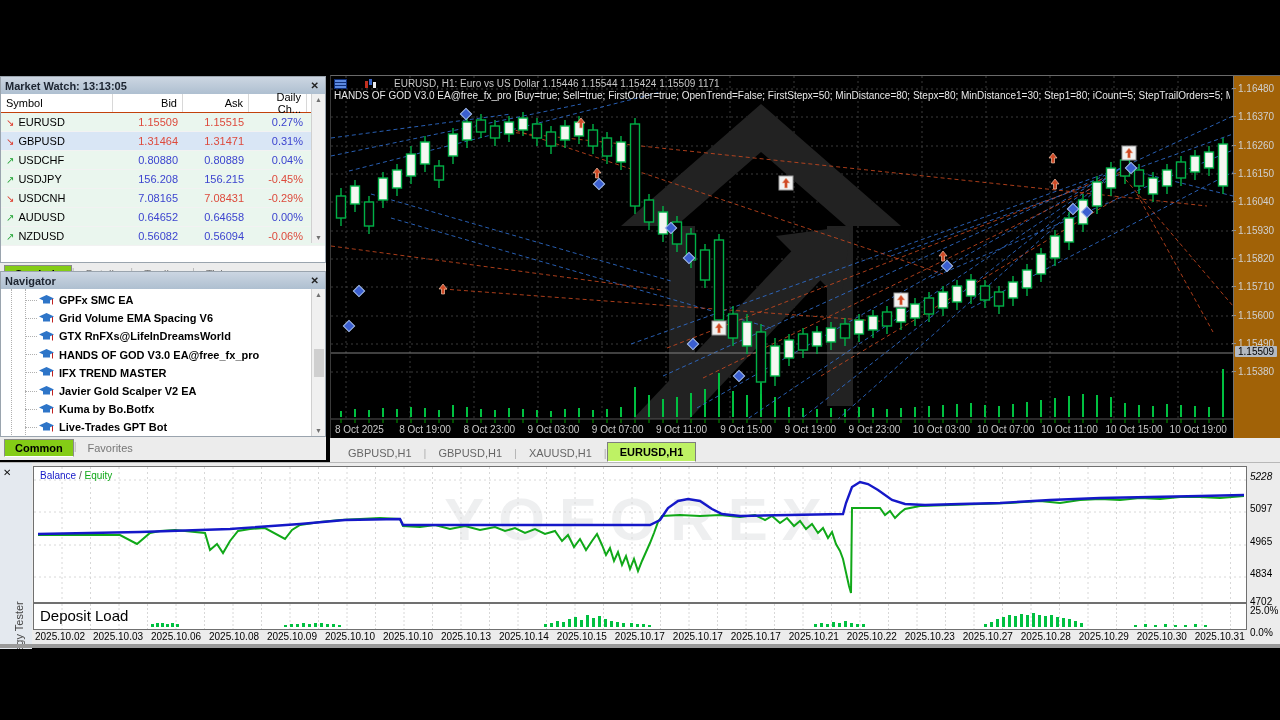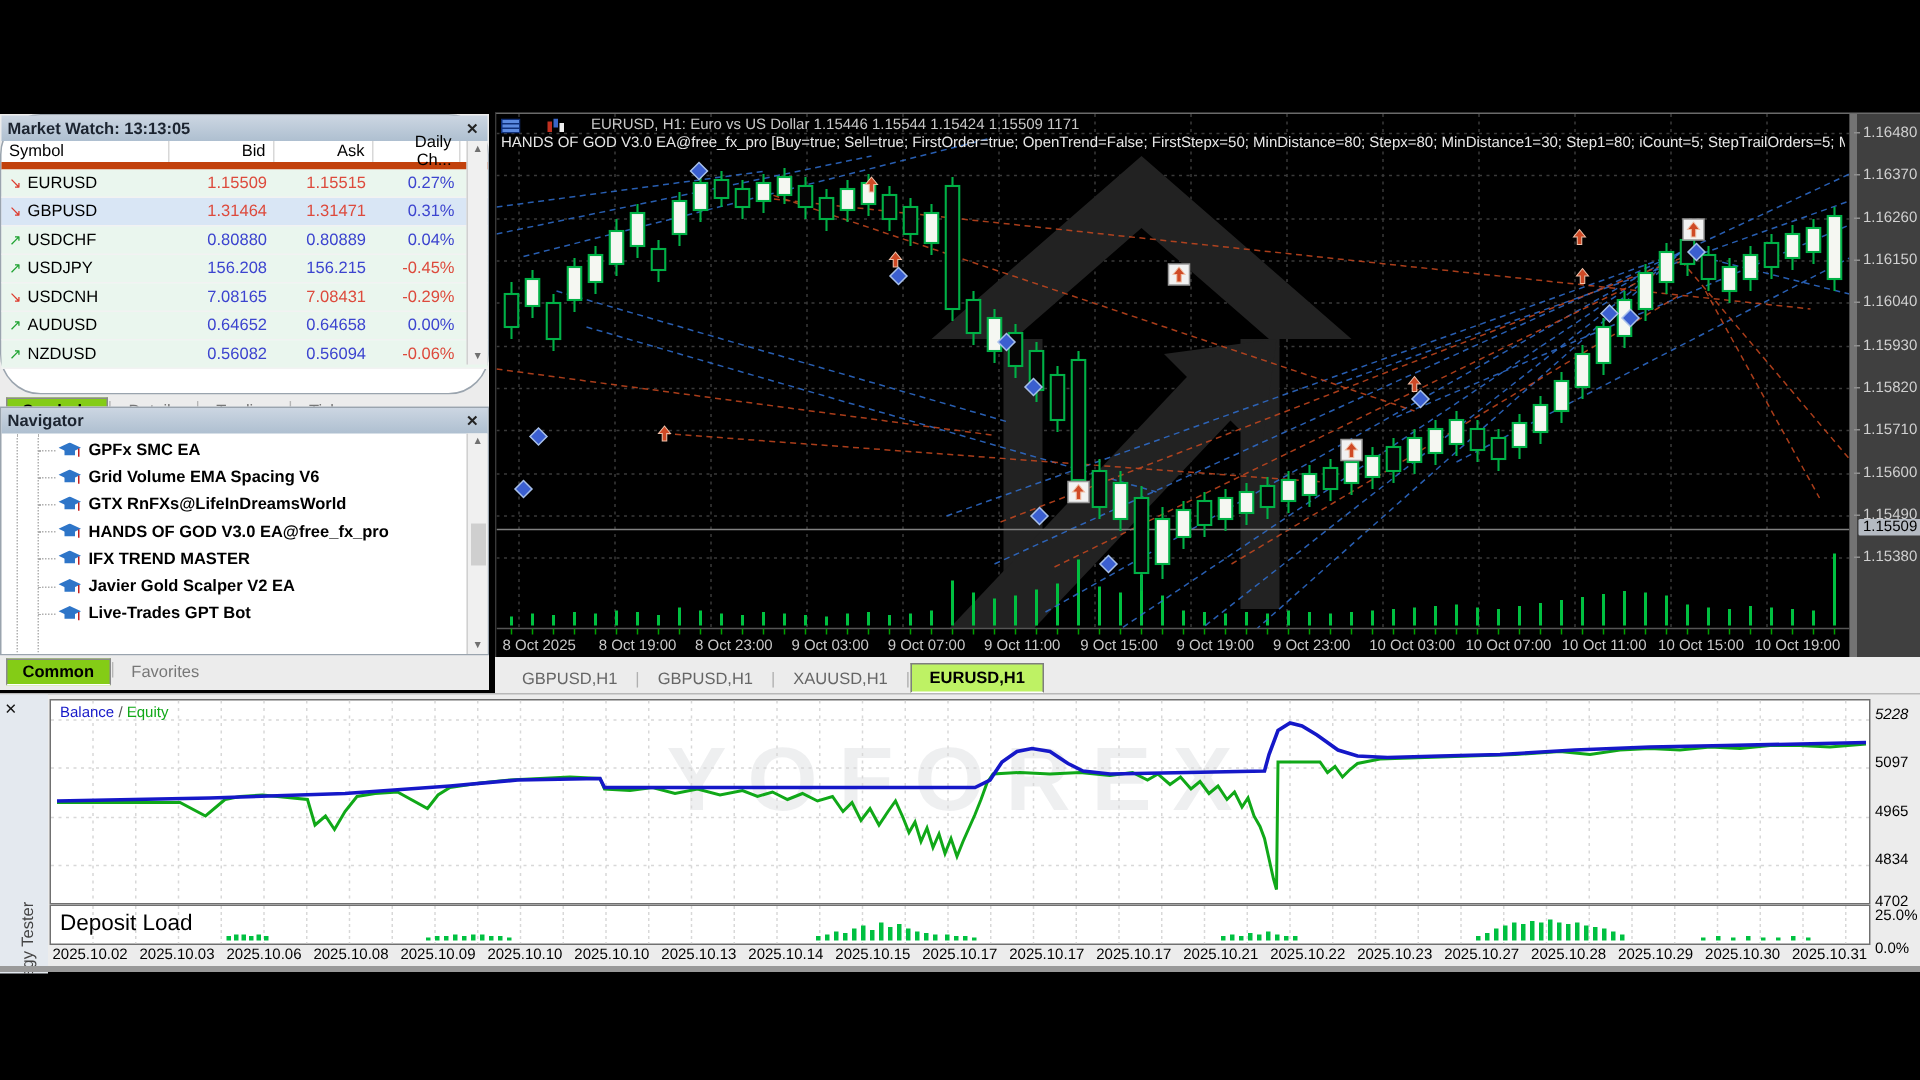--- a/index.html
+++ b/index.html
@@ -7,22 +7,22 @@
   .screen{position:relative;width:1280px;height:720px;background:#000;overflow:hidden;
           font-family:"Liberation Sans",sans-serif;font-size:11px;color:#000;}
   
   .left-col{position:absolute;left:0;top:76px;width:326px;height:384px;background:#ececec;}
   .panel{position:absolute;left:0;width:326px;background:#fff;border:1px solid #9aa4ae;}
   .panel-title{height:17px;background:linear-gradient(#ccd6e2,#aebfd0);display:flex;align-items:center;
                padding:0 4px;font-weight:bold;color:#1c2430;font-size:11px;}
   .panel-title .ttl{flex:1;}
   .x-btn{color:#222;font-size:10px;cursor:default;padding:0 2px;}
   
-  .mw{top:0;height:187px;border-radius:27px;}
-  .mw-head{display:flex;height:19px;border-bottom:5px solid #c2410c;align-items:center;color:#000;}
+  .mw{top:0;height:187px;}
+  .mw-head{display:flex;height:19px;border-bottom:1px solid #c2410c;align-items:center;color:#000;}
   .mw-head div{padding:0 5px;border-right:1px solid #d8d8d8;height:100%;display:flex;align-items:center;}
   .mw-rows{position:relative;}
   .mw-row{display:flex;height:19px;align-items:center;border-bottom:1px solid #f2f2f2;}
   .c-sym{width:112px;padding:0 5px;display:flex;align-items:center;gap:4px;}
   .c-bid{width:70px;text-align:right;padding:0 5px;}
   .c-ask{width:66px;text-align:right;padding:0 5px;}
   .c-chg{width:58px;text-align:right;padding:0 4px;}
   .mw-scroll{position:absolute;right:0;top:17px;width:14px;bottom:19px;background:#f0f0f0;
              border-left:1px solid #d0d0d0;display:flex;flex-direction:column;justify-content:space-between;
              align-items:center;color:#707070;font-size:7px;padding:2px 0;}
@@ -40,21 +40,21 @@
   .nav-scroll{position:absolute;right:0;top:17px;width:14px;bottom:0;background:#f0f0f0;border-left:1px solid #d0d0d0;
               color:#707070;font-size:7px;display:flex;flex-direction:column;align-items:center;justify-content:space-between;padding:2px 0;}
   .nav-thumb{width:10px;height:28px;background:#cfcfcf;}
   
   .chart-win{position:absolute;left:330px;top:75px;width:950px;height:363px;background:#000;
              border-top:1px solid #6a6a6a;border-left:1px solid #3a3a3a;}
   .chart-plot{position:absolute;left:0;top:0;width:902px;height:363px;}
   .chart-titles{position:absolute;left:3px;top:2px;width:899px;color:#c8c8c8;font-size:10px;line-height:12px;pointer-events:none;}
   .t-line1{display:flex;gap:17px;align-items:center;white-space:nowrap;}
   .t-line2{color:#e8e8e8;white-space:nowrap;overflow:hidden;width:896px;}
-  .price-scale{position:absolute;left:902px;top:0;width:48px;height:363px;background:#404040;border-left:5px solid #737373;}
+  .price-scale{position:absolute;left:902px;top:0;width:48px;height:363px;background:#a16207;border-left:1px solid #737373;}
   .ps-label{position:absolute;left:4px;color:#d0d0d0;font-size:10px;}
   .ps-label:before{content:"";position:absolute;left:-6px;top:5px;width:4px;border-top:1px solid #909090;}
   .ps-cur{position:absolute;left:1px;background:#b4bac2;color:#000;font-size:10px;padding:0 3px;border-radius:1px;}
   
   .chart-tabbar{position:absolute;left:330px;top:438px;width:950px;height:24px;background:#ececec;
                 display:flex;align-items:flex-end;padding-left:6px;color:#666;}
   .ctab{padding:3px 12px;}
   .ctab.active{background:#bef264;border:1px solid #7e7e7e;border-bottom:1px solid #fff;color:#000;font-weight:bold;}
   .ctab-sep{color:#b0b0b0;padding-bottom:3px;}
   
@@ -227,20 +227,29 @@
             <span>IFX TREND MASTER</span>
           </div>
           <div class="nav-item">
             <span class="stub"></span>
             <svg width="15" height="11">
               <polygon points="7.5,0 15,3.5 7.5,7 0,3.5" fill="#2e75c8"></polygon>
               <rect x="4" y="5" width="7" height="3.5" fill="#2e75c8"></rect>
               <line x1="13.5" y1="4" x2="13.5" y2="9.5" stroke="#c02020" stroke-width="1"></line>
             </svg>
             <span>Javier Gold Scalper V2 EA</span>
+          </div>
+          <div class="nav-item">
+            <span class="stub"></span>
+            <svg width="15" height="11">
+              <polygon points="7.5,0 15,3.5 7.5,7 0,3.5" fill="#2e75c8"></polygon>
+              <rect x="4" y="5" width="7" height="3.5" fill="#2e75c8"></rect>
+              <line x1="13.5" y1="4" x2="13.5" y2="9.5" stroke="#c02020" stroke-width="1"></line>
+            </svg>
+            <span>Kuma by Bo.Botfx</span>
           </div>
           <div class="nav-item">
             <span class="stub"></span>
             <svg width="15" height="11">
               <polygon points="7.5,0 15,3.5 7.5,7 0,3.5" fill="#2e75c8"></polygon>
               <rect x="4" y="5" width="7" height="3.5" fill="#2e75c8"></rect>
               <line x1="13.5" y1="4" x2="13.5" y2="9.5" stroke="#c02020" stroke-width="1"></line>
             </svg>
             <span>Live-Trades GPT Bot</span>
           </div>

